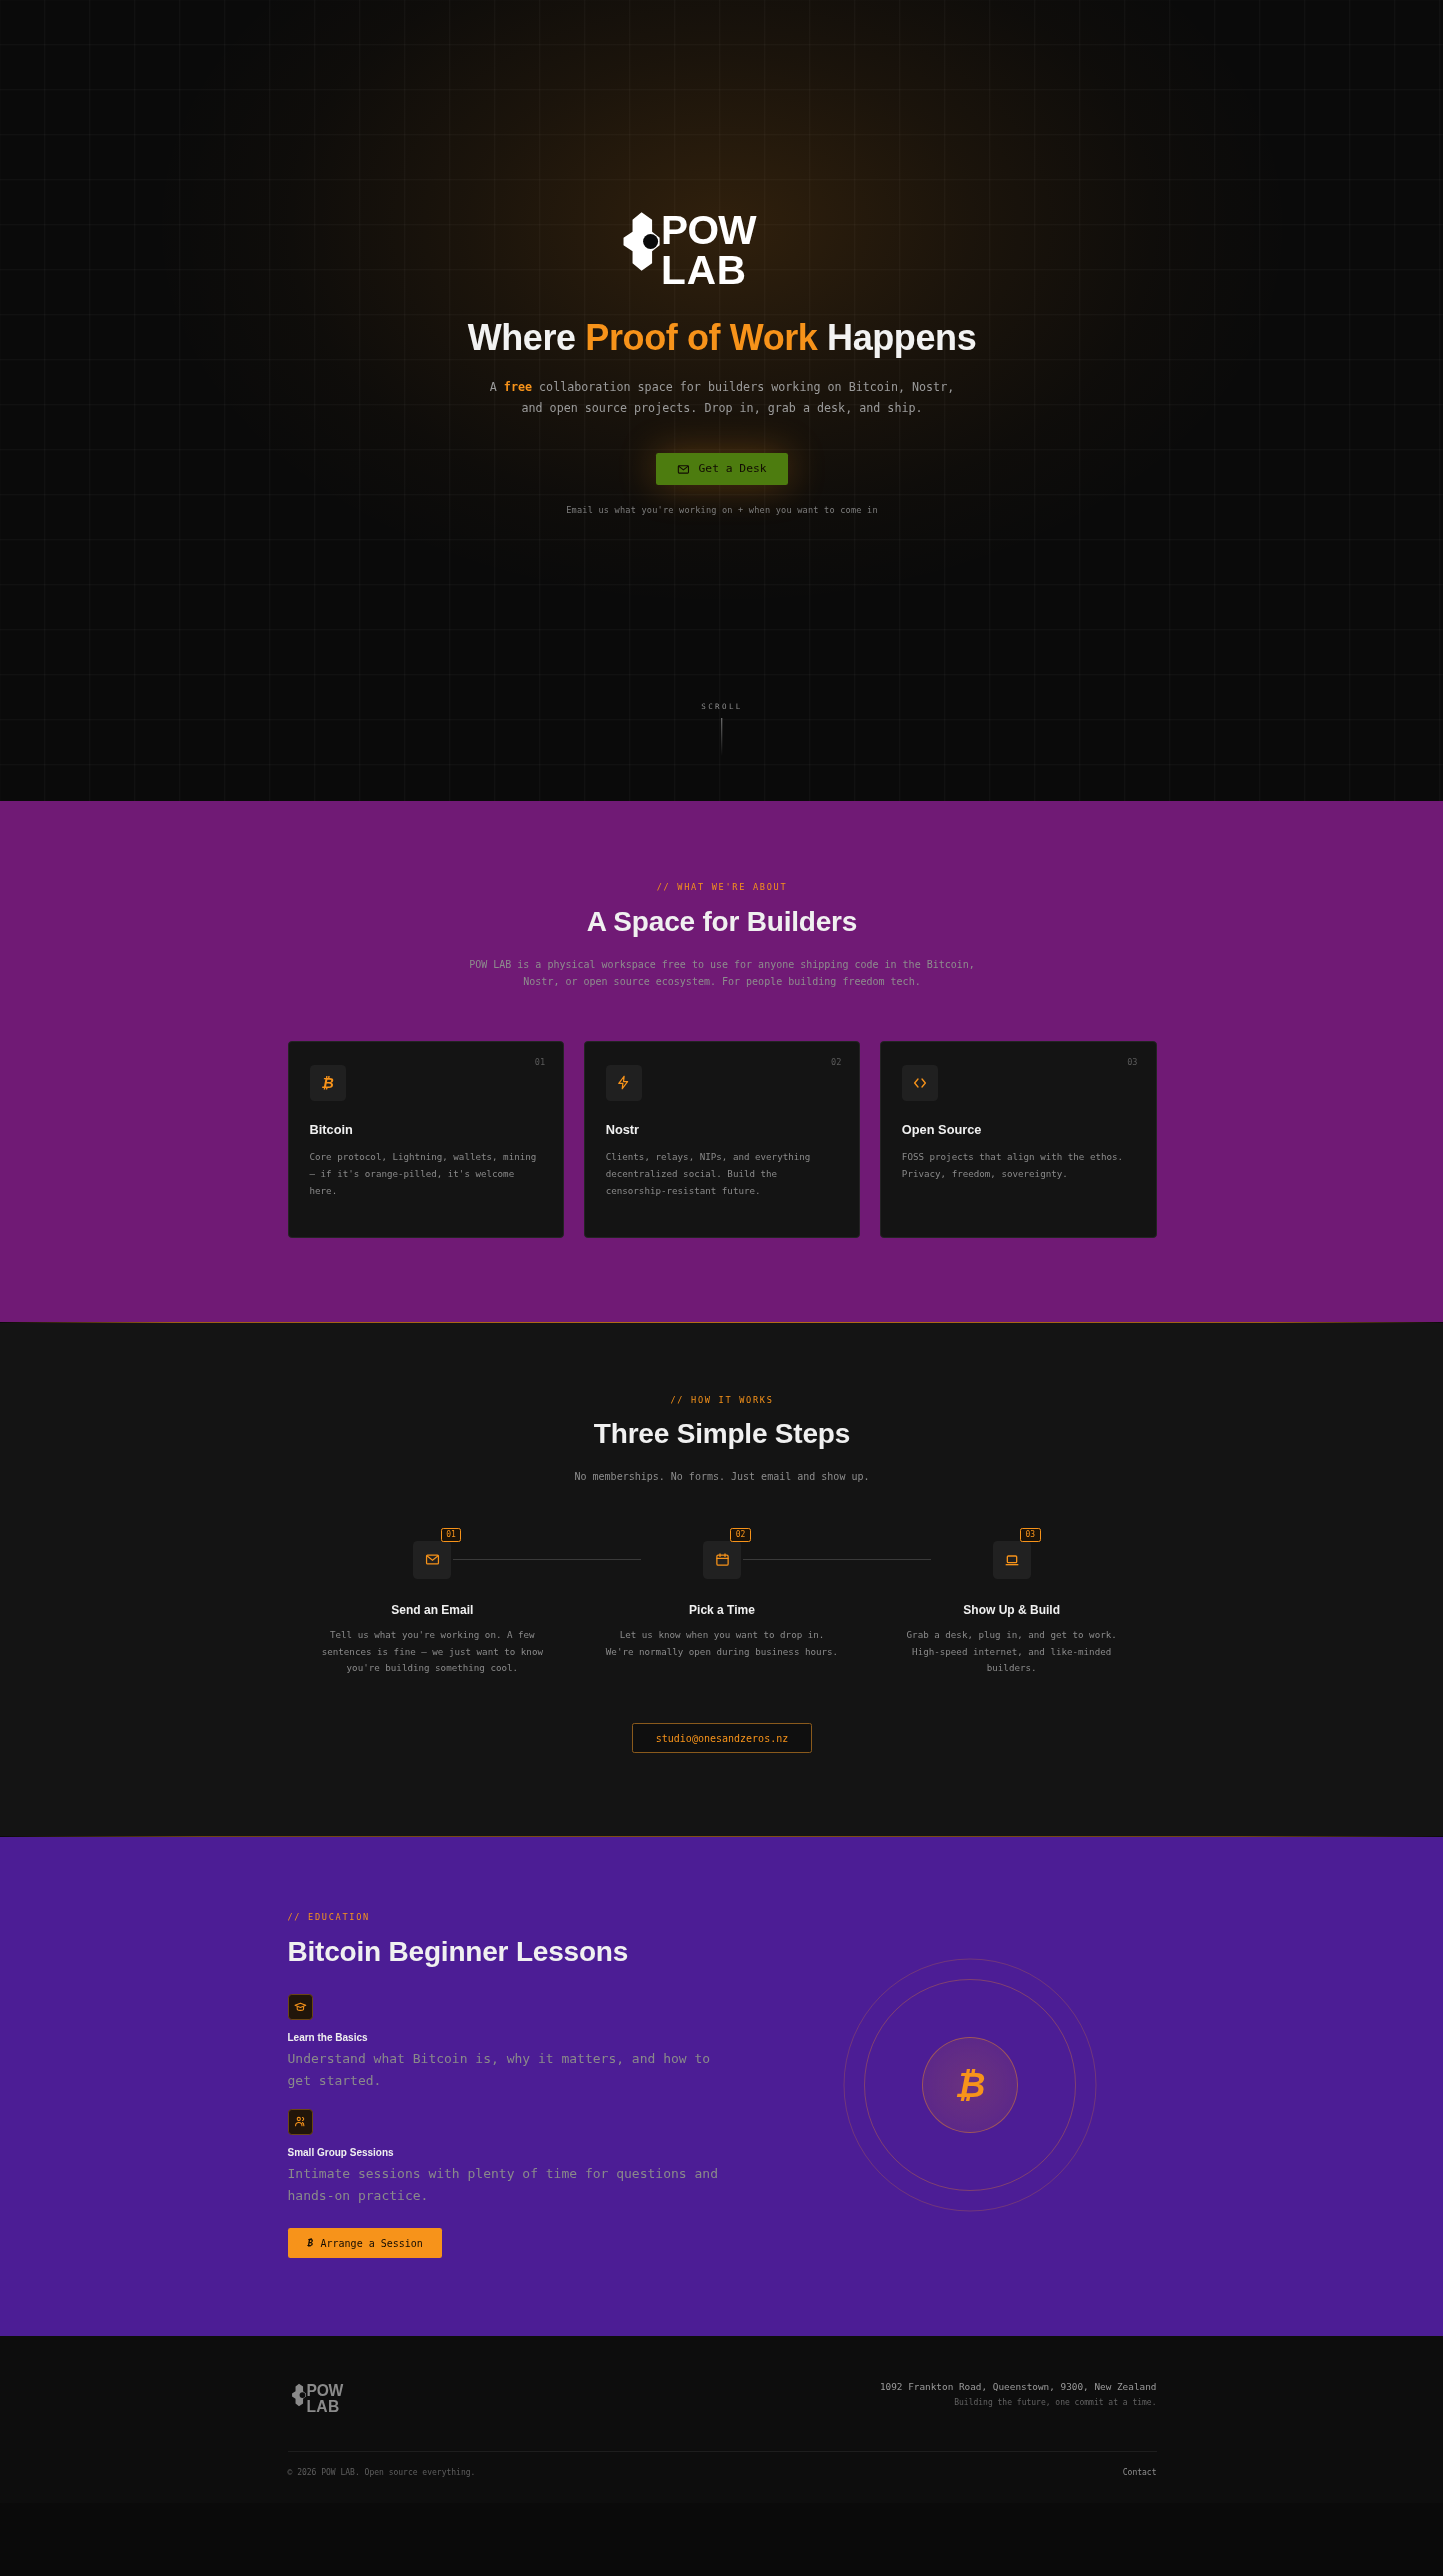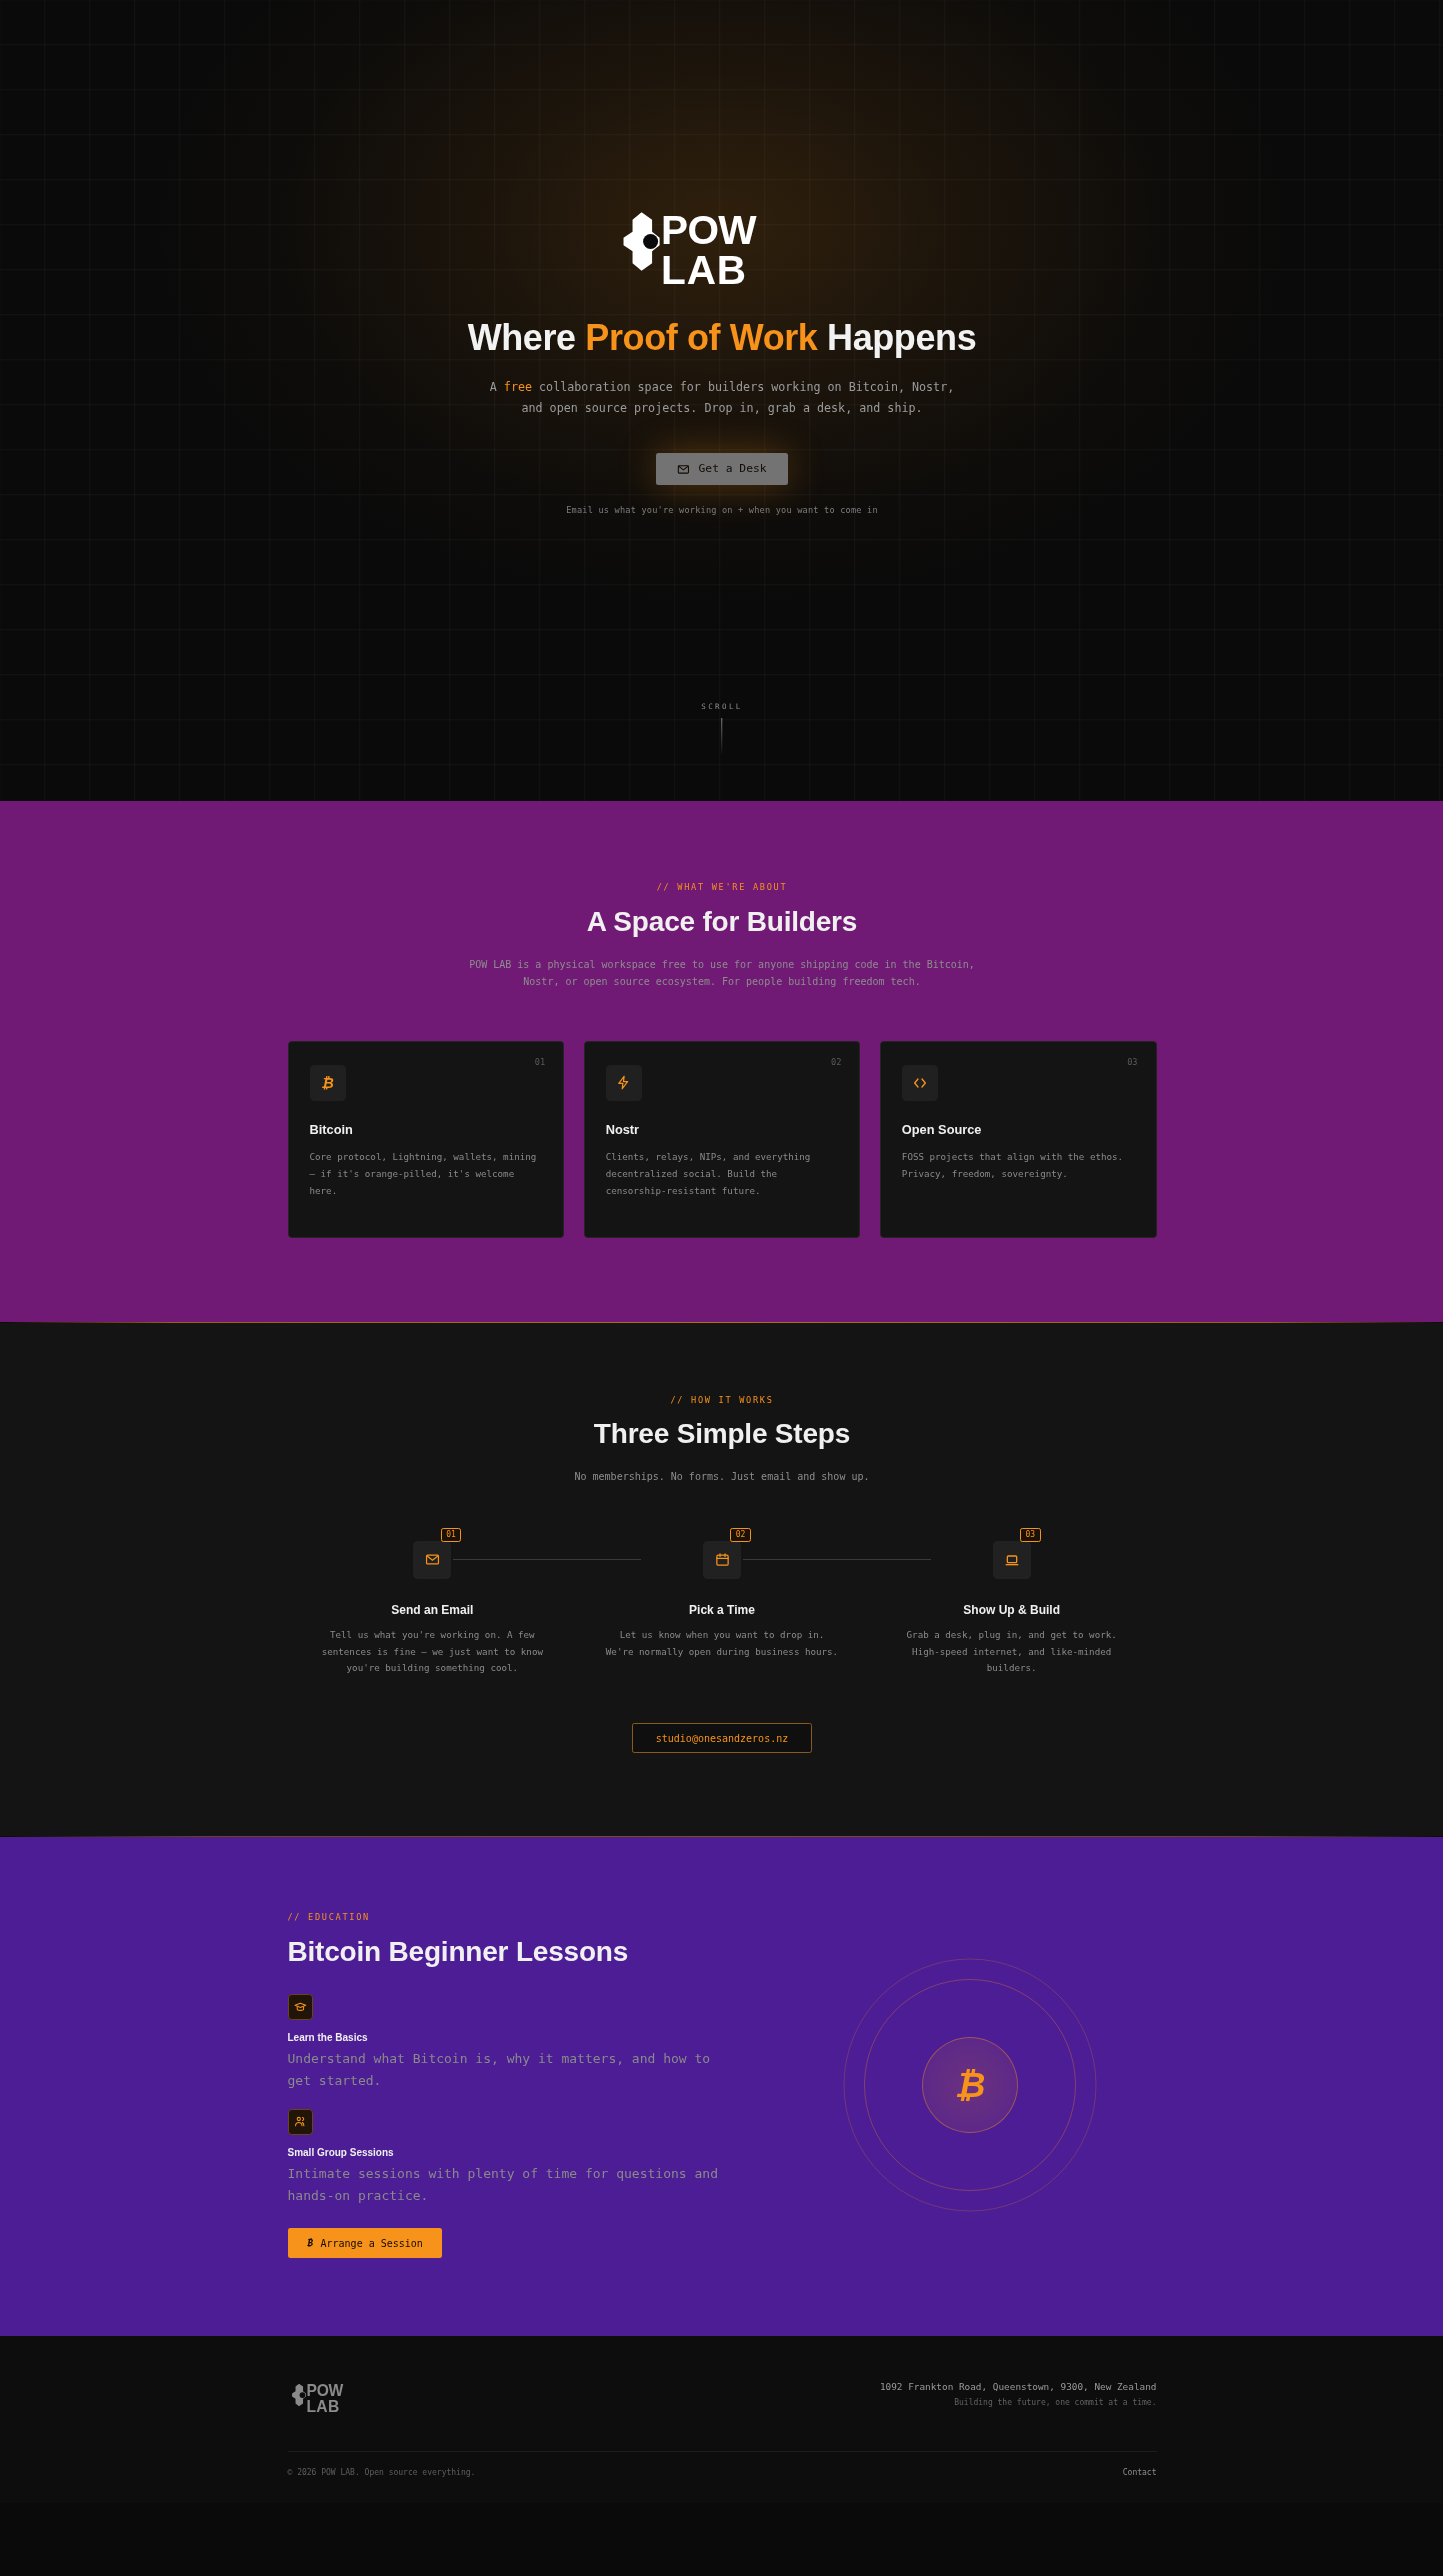--- a/index.html
+++ b/index.html
@@ -57,26 +57,26 @@
   }
   .hero-title .accent { color:#f7931a; }
 
   .hero-sub {
     margin:19.5px auto 0;
     width:481px;
     font-size:11.7px;
     line-height:1.72;
     color:#9b9b9b;
   }
-  .hero-sub b { color:#f7931a; font-weight:400; }
+  .hero-sub b { color:#f7931a; font-weight:700; }
 
   .cta-row { margin-top:35px; display:flex; justify-content:center; }
   .btn-primary {
     display:inline-flex; align-items:center; gap:8.3px;
-    background:#737373;
+    background:#4d7c0f;
     color:#120b03;
     border:none;
     border-radius:2.3px;
     padding:9.8px 21px;
     font-size:11.3px;
     font-weight:500;
     cursor:pointer;
     box-shadow:0 0 38px rgba(247,147,26,0.32);
   }
   .btn-primary svg { display:block; }

